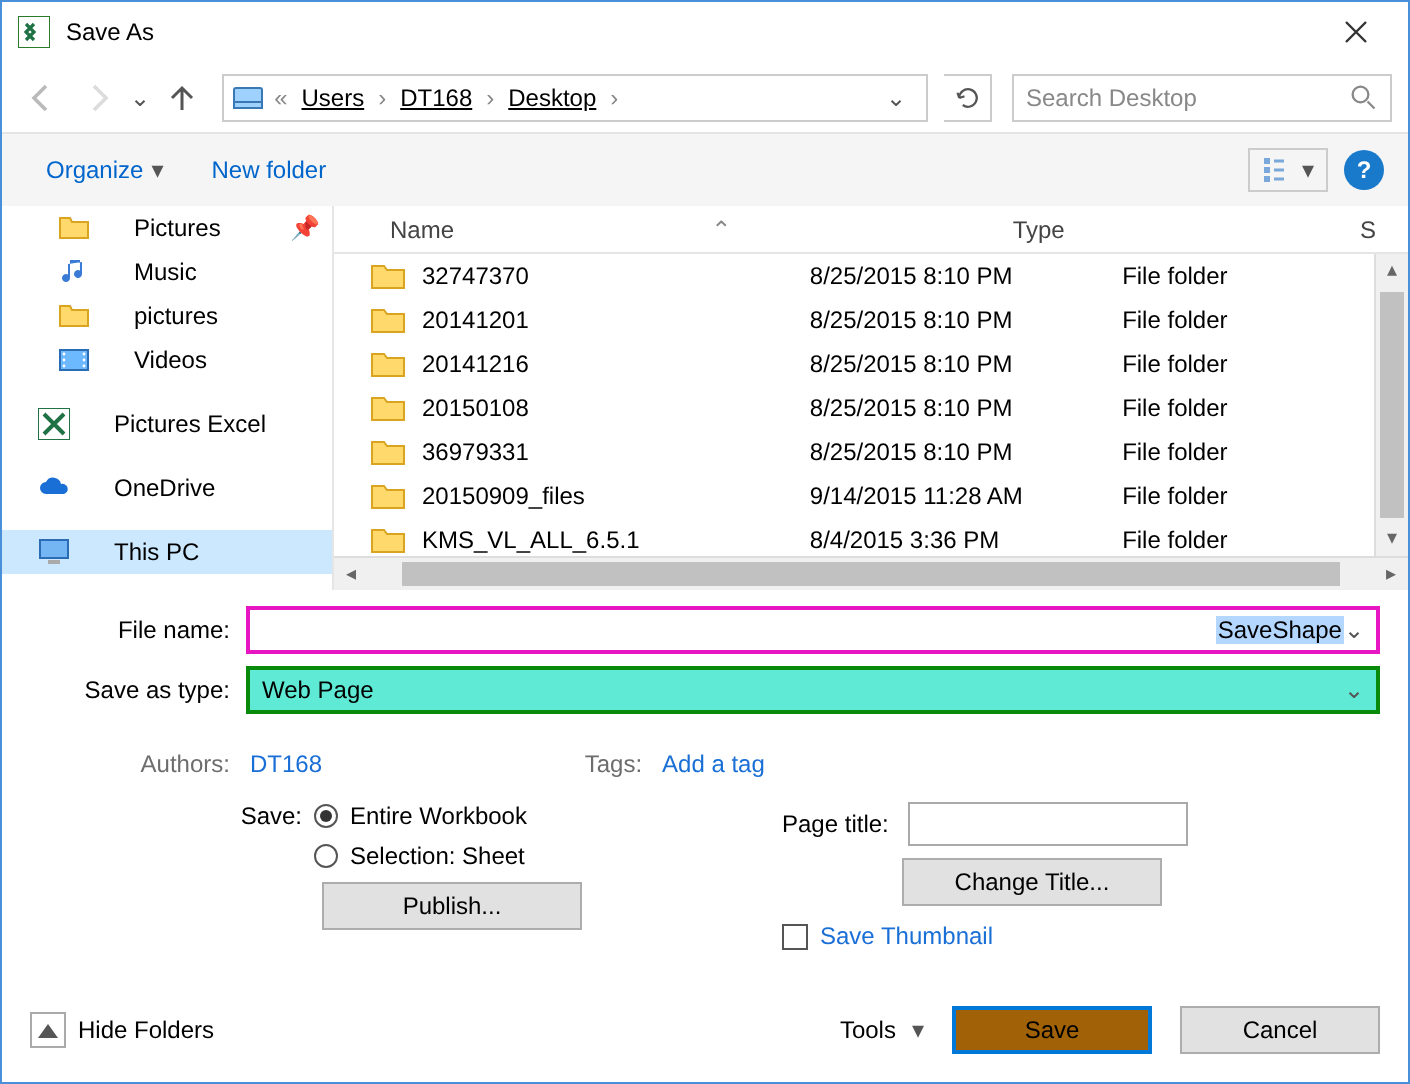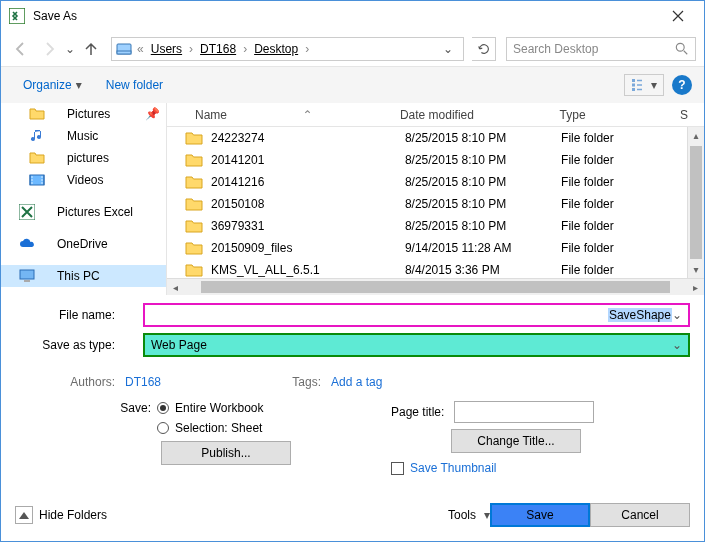--- a/index.html
+++ b/index.html
@@ -47,44 +47,44 @@
   .file-row .col { padding: 0 8px; white-space: nowrap; overflow:hidden; text-overflow:ellipsis; }
   .folder-icon { width:18px; height:14px; margin-right:4px; }
   .scroll-x { height:17px; background:#f0f0f0; border-top:1px solid #ddd; display:flex; align-items:center; }
   .scroll-x .thumb { background:#c1c1c1; height:12px; margin:0 17px; flex:1; }
   .scroll-x .arr { width:17px; text-align:center; color:#666; font-size:10px; }
   .scroll-y-overlay { width:17px; background:#f0f0f0; border-left:1px solid #ddd; display:flex; flex-direction:column; }
   .scroll-y-overlay .arr { height:17px; text-align:center; color:#666; font-size:10px; line-height:17px; }
   .scroll-y-overlay .thumb { flex:1; background:#c1c1c1; margin:2px; }
 
   .form { padding: 8px 14px 4px; }
-  .form-row { display:flex; align-items:center; margin-bottom: 6px; gap: 20px; }
+  .form-row { display:flex; align-items:center; margin-bottom: 6px; }
   .form-row .lbl { width: 108px; text-align:right; padding-right:8px; }
   .form-row .ctl { flex: 1; }
   .fn-input { width:100%; height:24px; border: 2px solid #e815c3; display:flex; align-items:center; padding: 0 6px; justify-content:flex-end; font-family:"Segoe UI"; }
   .fn-input span:first-child { background:#b3d7ff; padding:0 1px;}
   .type-select { width:100%; height:24px; border: 2px solid #0a8a0a; background:#5eead4; display:flex; align-items:center; padding:0 6px; justify-content:space-between; }
   .meta-row { display:flex; padding: 6px 0 12px 0; margin-top: 12px; }
   .meta-col { display:flex; gap:10px; }
   .meta-col .ml { color:#6d6d6d; width:100px; text-align:right; }
   .meta-col .mv { color:#1a6fd6; }
   .meta-col2 { margin-left: 120px; }
 
   .options { display:flex; padding: 0 0 12px 96px; }
   .opt-left { width: 280px; }
   .opt-row { display:flex; align-items:center; gap:6px; margin-bottom:6px; }
   .opt-row .lbl2 { width:40px; text-align:right; }
   .radio { width:12px; height:12px; border:1px solid #555; border-radius:50%; display:inline-flex; align-items:center; justify-content:center; flex:none; }
   .radio.checked::after { content:""; width:6px; height:6px; background:#333; border-radius:50%; }
   .btn { border:1px solid #adadad; background:#e1e1e1; height:24px; min-width:100px; display:inline-flex; align-items:center; justify-content:center; padding:0 12px; }
-  .btn.primary { border:2px solid #0078d7; background:#3b82f6; }
+  .btn.primary { border:2px solid #0078d7; background:#a16207; }
   .textbox { border:1px solid #aaa; height:22px; width:140px; background:#fff; }
   .checkbox { width:13px; height:13px; border:1px solid #555; display:inline-block; vertical-align:middle; }
 
-  .footer { display:flex; align-items:center; padding: 6px 14px 14px; }
+  .footer { display:flex; align-items:center; padding: 6px 14px 14px; gap:14px; }
   .footer .spacer { flex:1; }
   .hide-folders { display:flex; align-items:center; gap:6px; }
   .tri-up { display:inline-block; width:0; height:0; border-left:5px solid transparent; border-right:5px solid transparent; border-bottom:7px solid #555; }
 
   
   .drive-icon rect { fill:#9fd1ff; stroke:#3a78b5; }
   .chev { font-size:12px; color:#555; }
 </style>
 </head>
 <body>
@@ -235,34 +235,33 @@
         <span>This PC</span>
       </div>
     </div>
 
     <div class="filepane">
       <div class="filehead">
         <div class="col col-name">
           <span style="padding-left:20px">Name</span>
           <span style="margin:0 auto;color:#888">⌃</span>
         </div>
-        <div class="col col-date">Date modified</div>
         <div class="col col-type">Type</div>
         <div class="col col-s">S</div>
       </div>
 
       <div style="display:flex; flex:1; min-height:0;">
         <div class="filelist" style="flex:1; overflow:hidden;">
           <div id="filerows">
               <div class="file-row">
                 <div class="col col-name">
                   <svg class="folder-icon" viewBox="0 0 18 14">
                     <path d="M1 2h6l1.5 2H17v9H1z" fill="#ffd96b" stroke="#d9a520"></path>
                   </svg>
-                  <span>24223274</span>
+                  <span>32747370</span>
                 </div>
                 <div class="col col-date">8/25/2015 8:10 PM</div>
                 <div class="col col-type">File folder</div>
                 <div class="col col-s"></div>
               </div>
               <div class="file-row">
                 <div class="col col-name">
                   <svg class="folder-icon" viewBox="0 0 18 14">
                     <path d="M1 2h6l1.5 2H17v9H1z" fill="#ffd96b" stroke="#d9a520"></path>
                   </svg>

